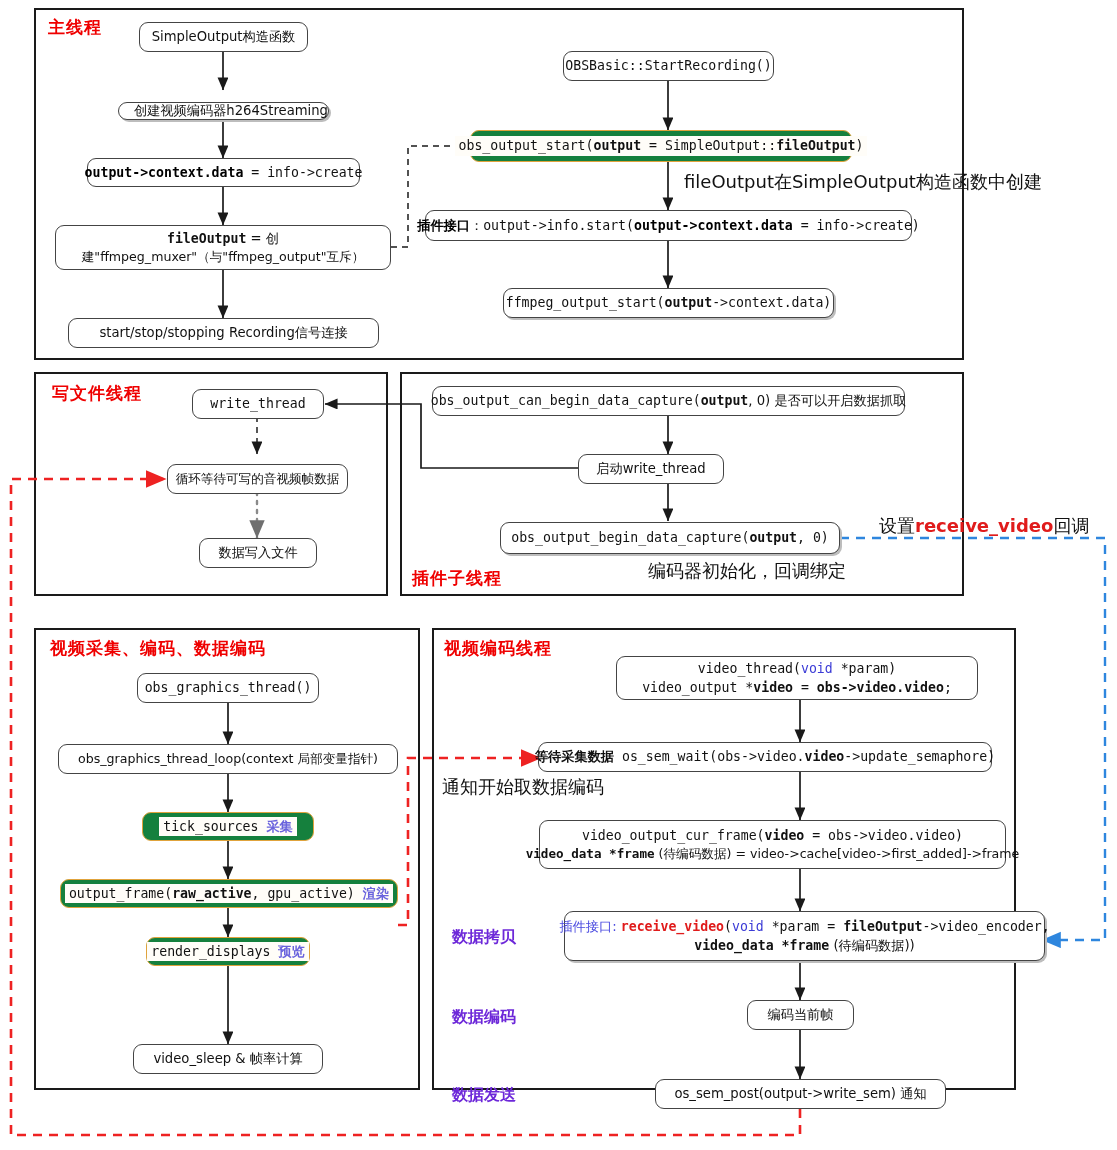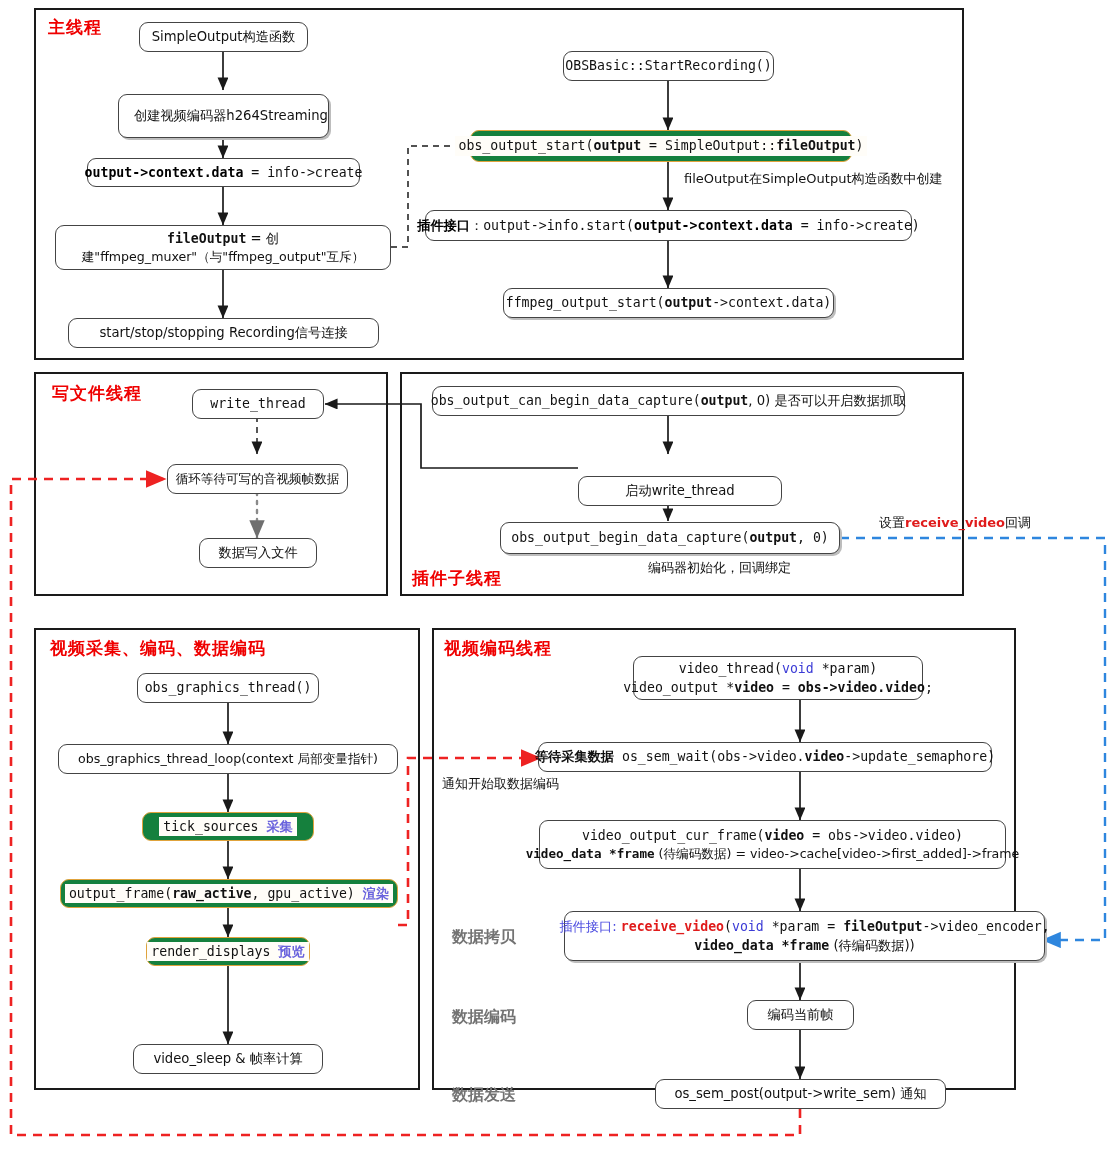--- a/index.html
+++ b/index.html
@@ -19,24 +19,24 @@
   .node .l2{display:block;}
 
   .b{font-weight:bold;}
   .blue{color:#000000;font-weight:bold;}
   .blue2{color:#4a4ae0;}
   .red{color:#e01b1b;font-weight:bold;}
   .pur{color:#6a63dd;font-weight:bold;}
   .kw{color:#3b3bd6;}
   .han{font-family:"DejaVu Sans","Liberation Sans",sans-serif;}
 
-  .cap{position:absolute;font-family:"DejaVu Sans","Liberation Sans",sans-serif;font-size:13px;
+  .cap{position:absolute;font-family:"DejaVu Sans","Liberation Sans",sans-serif;font-size:18px;
        color:#111;white-space:nowrap;}
   .stage{position:absolute;font-family:"DejaVu Sans","Liberation Sans",sans-serif;font-weight:bold;
-         font-size:16px;color:#737373;white-space:nowrap;}
+         font-size:16px;color:#6d28d9;white-space:nowrap;}
 
   svg.wires{position:absolute;left:0;top:0;width:1117px;height:1150px;pointer-events:none;}
 </style>
 </head>
 <body>
 
 <div id="root">
 
   <div class="panel" style="left:34px;top:8px;width:930px;height:352px;"></div>
   <div class="panel" style="left:34px;top:372px;width:354px;height:224px;"></div>
@@ -118,21 +118,21 @@
 
     <g stroke="#ee2222" stroke-width="2.6" fill="none" stroke-dasharray="9,7" marker-end="url(#arr)">
       <path d="M398,925 L408,925 L408,758 L538,758"></path>
     </g>
   </svg>
 
   <div class="node" style="left:139px;top:22px;width:169px;height:30px;">
     <span class="han">SimpleOutput构造函数</span>
   </div>
 
-  <div class="node shadow" style="left:118px;top:94px;width:211px;height:44px;padding-left:25px;">
+  <div class="node shadow" style="left:118px;top:102px;width:211px;height:18px;padding-left:25px;">
     <span class="han">创建视频编码器h264Streaming</span>
   </div>
 
   <div class="node" style="left:87px;top:158px;width:273px;height:29px;">
     <span><span class="blue">output-&gt;context.data</span><span> = info-&gt;create</span></span>
   </div>
 
   <div class="node" style="left:55px;top:225px;width:336px;height:45px;flex-direction:column;">
     <span><span class="b">fileOutput</span><span class="han"> = 创</span></span>
     <span class="l2 han" style="font-size:12.6px;">建"ffmpeg_muxer"（与"ffmpeg_output"互斥）</span>
@@ -167,21 +167,21 @@
     <span class="han" style="font-size:12.6px;">循环等待可写的音视频帧数据</span>
   </div>
   <div class="node" style="left:199px;top:538px;width:118px;height:30px;">
     <span class="han">数据写入文件</span>
   </div>
 
   <div class="node" style="left:432px;top:386px;width:473px;height:30px;">
     <span><span>obs_output_can_begin_data_capture(</span><span class="b">output</span><span class="han">, 0) 是否可以开启数据抓取</span></span>
   </div>
 
-  <div class="node" style="left:578px;top:476px;width:204px;height:30px;">
+  <div class="node" style="left:578px;top:454px;width:146px;height:30px;">
     <span class="han">启动write_thread</span>
   </div>
 
   <div class="node shadow" style="left:500px;top:522px;width:340px;height:32px;">
     <span><span>obs_output_begin_data_capture(</span><span class="b">output</span><span>, 0)</span></span>
   </div>
 
   <div class="cap han" style="left:648px;top:559px;">编码器初始化，回调绑定</div>
 
   <div class="cap" style="left:879px;top:514px;">
@@ -205,21 +205,21 @@
   </div>
 
   <div class="node amber" style="left:146px;top:937px;width:164px;height:29px;">
     <span class="inner"><span>render_displays</span> <span class="pur han">预览</span></span>
   </div>
 
   <div class="node" style="left:133px;top:1044px;width:190px;height:30px;">
     <span class="han">video_sleep &amp; 帧率计算</span>
   </div>
 
-  <div class="node" style="left:633px;top:656px;width:290px;height:44px;flex-direction:column;">
+  <div class="node" style="left:616px;top:656px;width:362px;height:44px;flex-direction:column;">
     <span><span>video_thread(</span><span class="kw">void</span><span> *param)</span></span>
     <span class="l2"><span>video_output *</span><span class="b">video</span><span> = </span><span class="b">obs-&gt;video.video</span><span>;</span></span>
   </div>
 
   <div class="node" style="left:538px;top:742px;width:454px;height:30px;">
     <span><span class="b han">等待采集数据</span><span> os_sem_wait(obs-&gt;video.</span><span class="b">video</span><span>-&gt;update_semaphore)</span></span>
   </div>
 
   <div class="cap han" style="left:442px;top:775px;">通知开始取数据编码</div>
 

